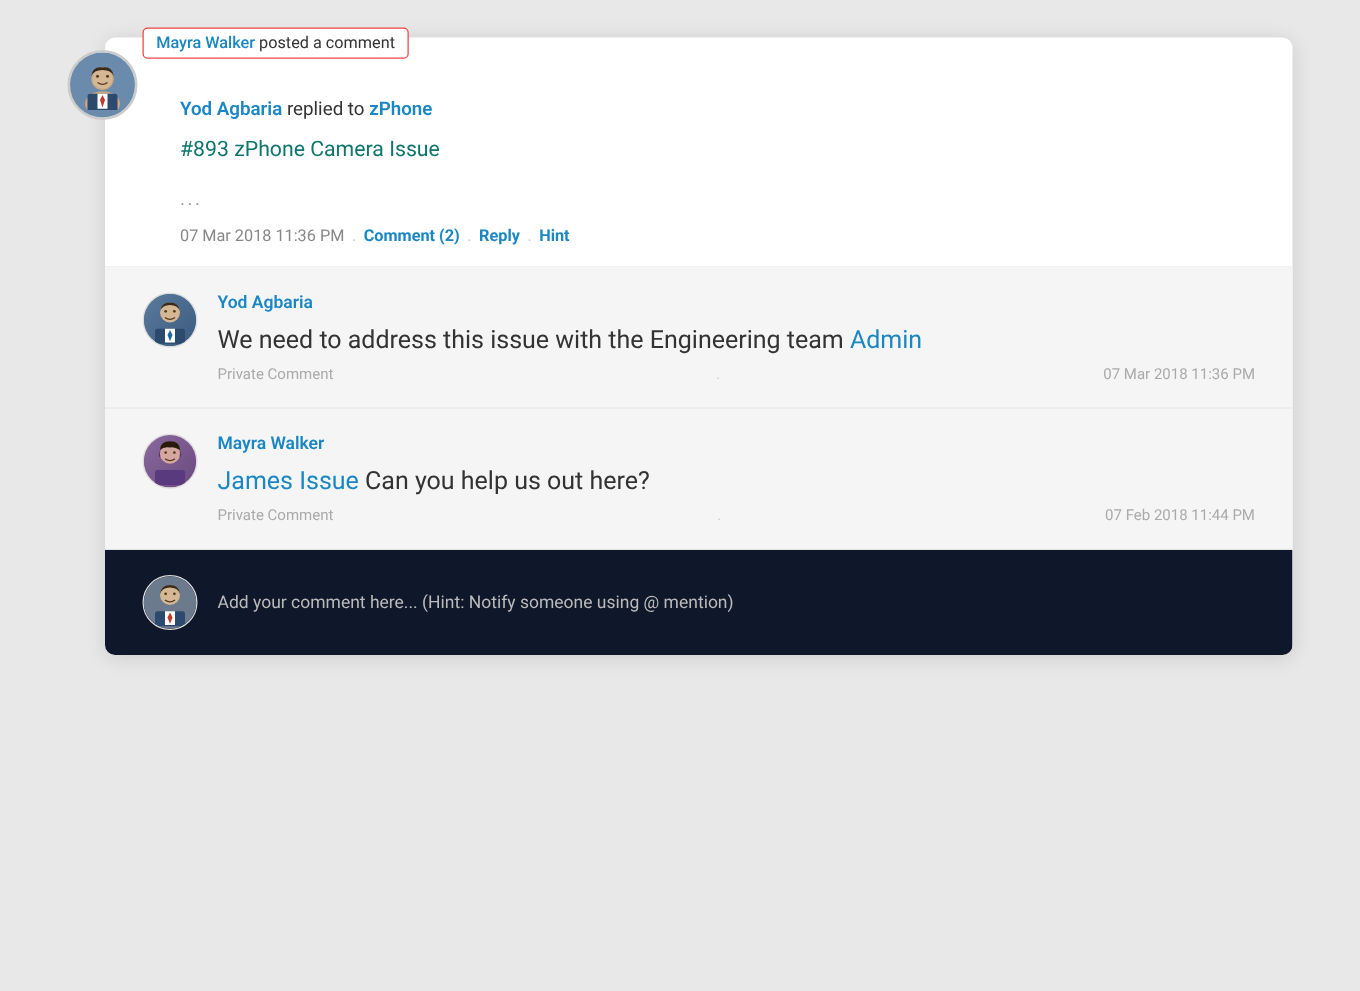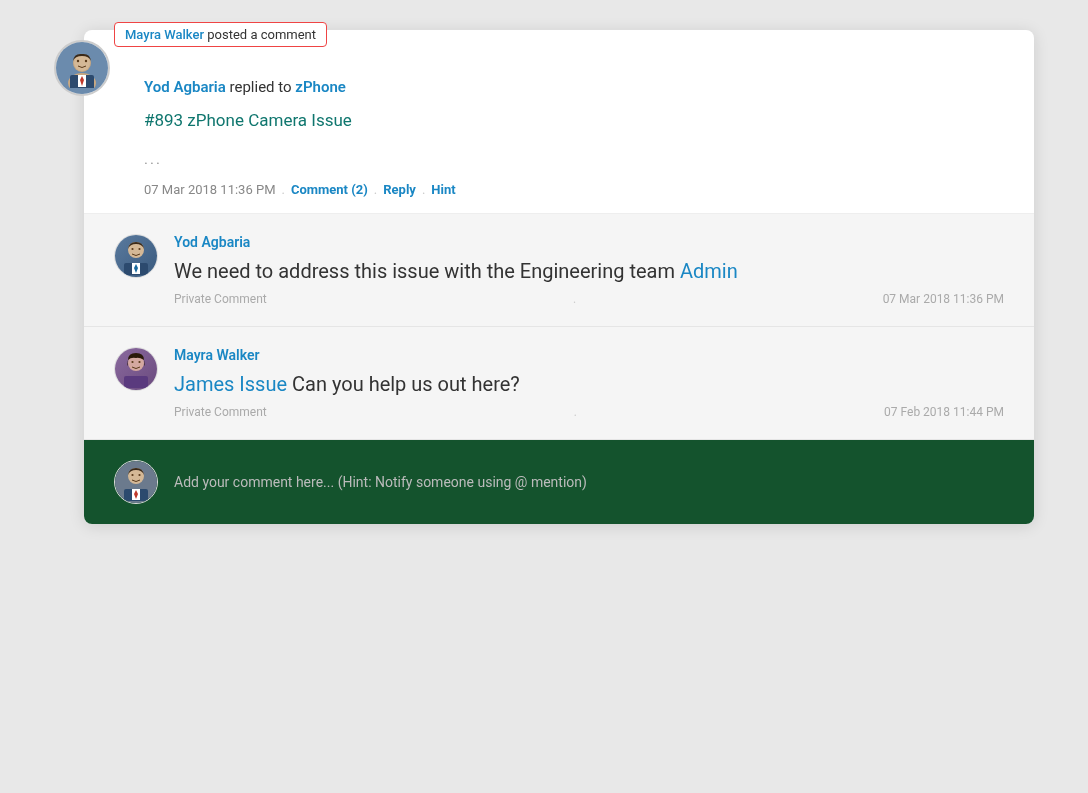--- a/index.html
+++ b/index.html
@@ -159,21 +159,21 @@
       color: #aaa;
     }
     .comment-meta .dot {
       color: #ccc;
     }
     .comment-input-row {
       padding: 20px 30px;
       display: flex;
       gap: 16px;
       align-items: center;
-      background: #14532d;
+      background: #0f172a;
     }
     .comment-input-row .input-avatar {
       width: 44px;
       height: 44px;
       border-radius: 50%;
       overflow: hidden;
       flex-shrink: 0;
       border: 1px solid #ddd;
     }
     .comment-input-row .input-avatar .avatar-circle {

